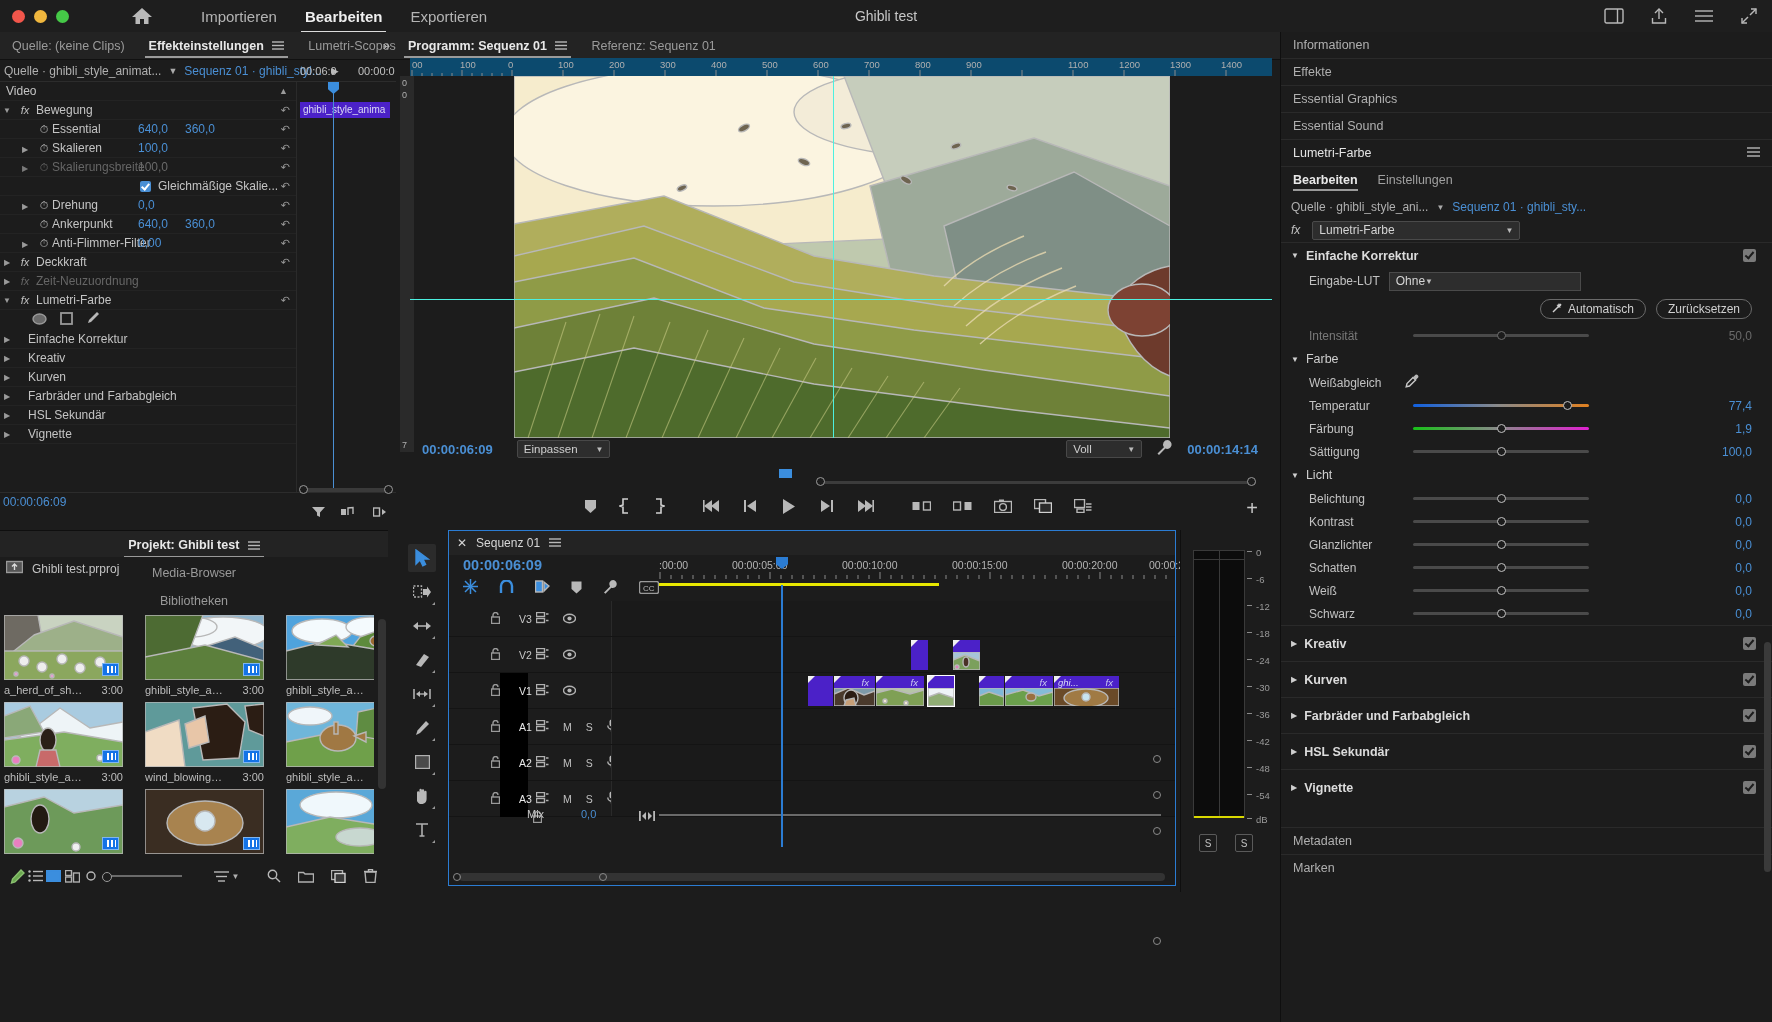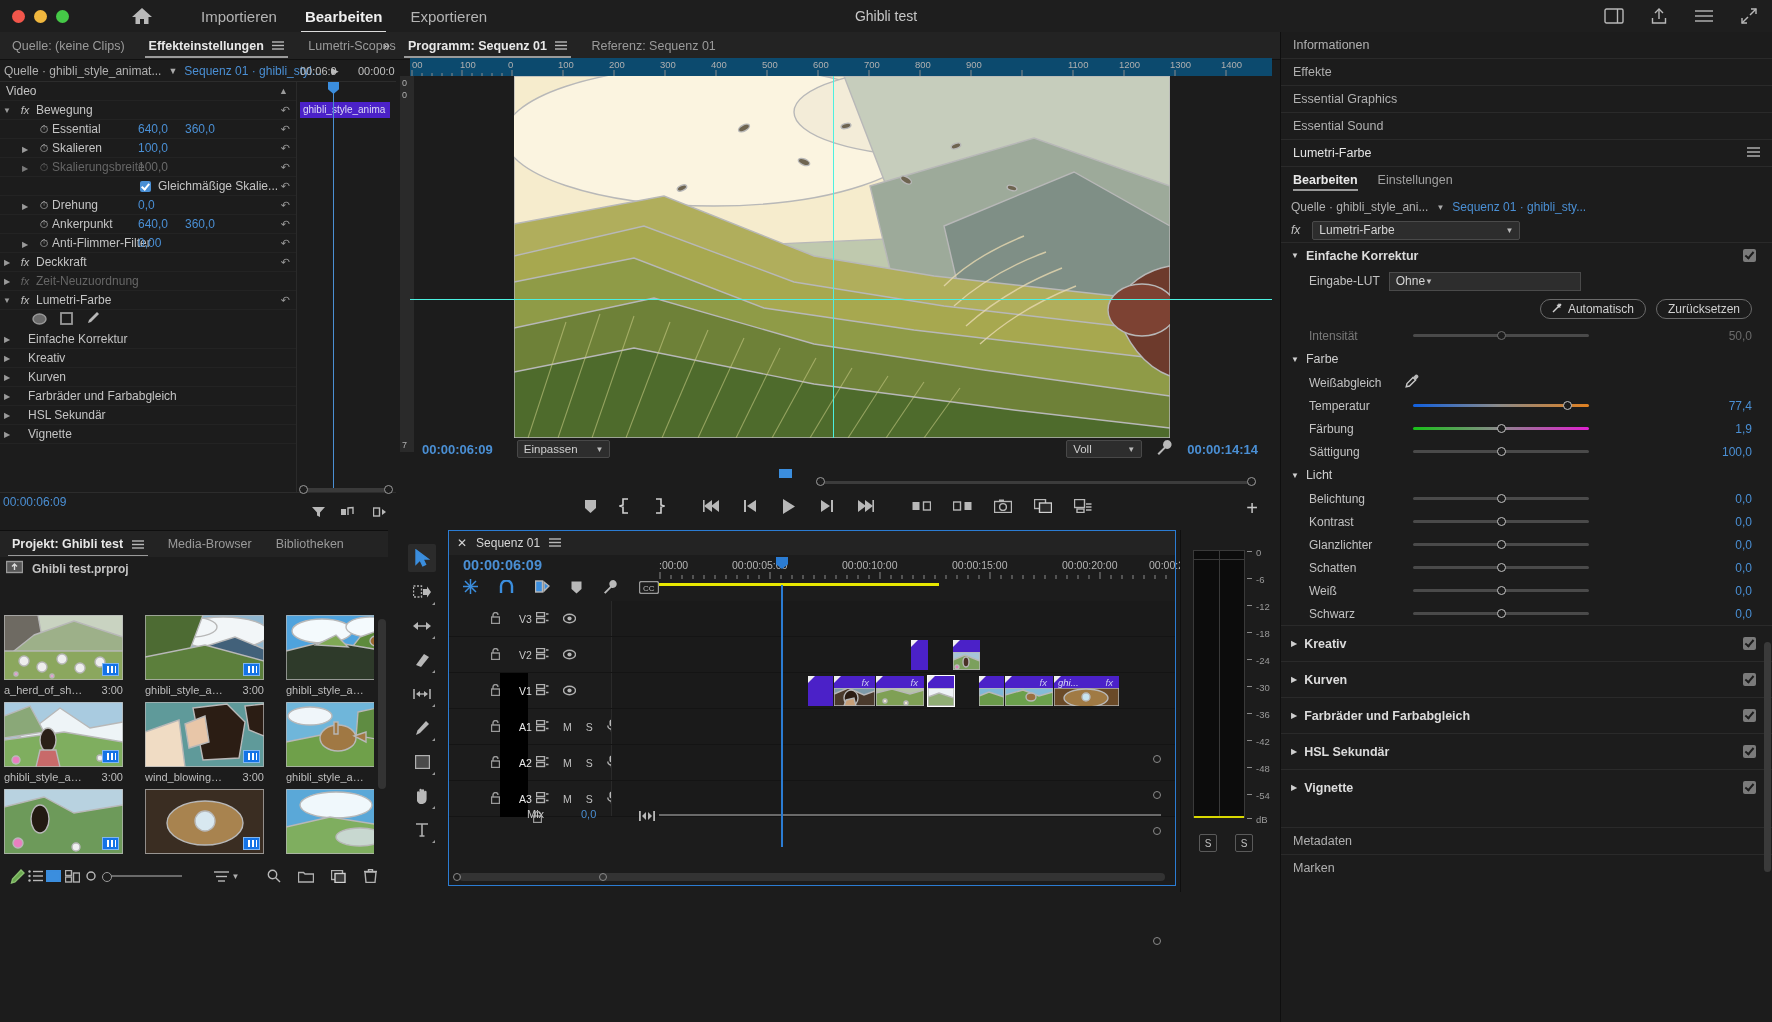--- a/index.html
+++ b/index.html
@@ -68,22 +68,22 @@
 
   .ec-foot { height:34px; background:#1c1c1c; border-top:1px solid #2c2c2c; position:relative;}
   .ec-foot .tc { position:absolute; left:3px; top:2px; font-size:12px; color:#4a8fd4; }
   .ec-zoom { position:absolute; left:296px; right:0; top:-8px; height:10px; }
   .ec-zoombar { position:absolute; left:4px; right:4px; top:3px; height:4px; background:#3a3a3a; border-radius:2px;}
   .ec-knob { position:absolute; width:9px;height:9px;border:1.5px solid #9a9a9a;border-radius:50%; top:0; background:#1c1c1c;}
   .ec-icons { position:absolute; right:8px; bottom:4px; display:flex; gap:16px; align-items:center; }
 
   
   .projpanel { position:absolute; left:0; top:530px; width:388px; height:362px; background:#1c1c1c; border-top:1px solid #0f0f0f;}
-  .proj-tabs { height:26px; display:flex; align-items:center; background:#232323; }
-  .proj-root { height:23px; display:flex; align-items:center; gap:9px; padding-left:6px; font-size:12px; color:#c4c4c4;font-weight:bold; }
+  .proj-tabs { height:26px; display:flex; align-items:center; background:#232323;flex-direction:column; }
+  .proj-root { height:23px; display:flex; align-items:center; gap:9px; padding-left:6px; font-size:12px; color:#c4c4c4; }
   .proj-search { height:30px; display:flex; align-items:center; padding:0 8px; gap:12px; }
   .searchbox { position:relative; width:174px; height:20px; background:#0e0e0e; border:1px solid #3a3a3a; border-radius:2px;}
   .searchbox input { position:absolute; left:22px; top:0; width:145px; height:18px; background:transparent; border:0; outline:0; color:#c8c8c8; font-size:11px; font-family:"Liberation Sans",sans-serif;}
   .count { margin-left:auto; font-size:12px; color:#b9b9b9; }
   .proj-grid { position:absolute; left:4px; top:84px; right:14px; bottom:38px; overflow:hidden; }
   .thumbrow { display:flex; gap:22px; margin-bottom:6px; }
   .thumbcell { width:119px; }
   .thumb { width:119px; height:65px; position:relative; overflow:hidden; border-radius:1px; }
   .thumb .badge { position:absolute; right:4px; bottom:4px; width:17px; height:13px; background:#1473e6; border:1px solid #7fb5f0; }
   .thumb .badge:before{content:"";position:absolute;left:2px;top:2px;right:2px;bottom:2px;background:#fff;}

